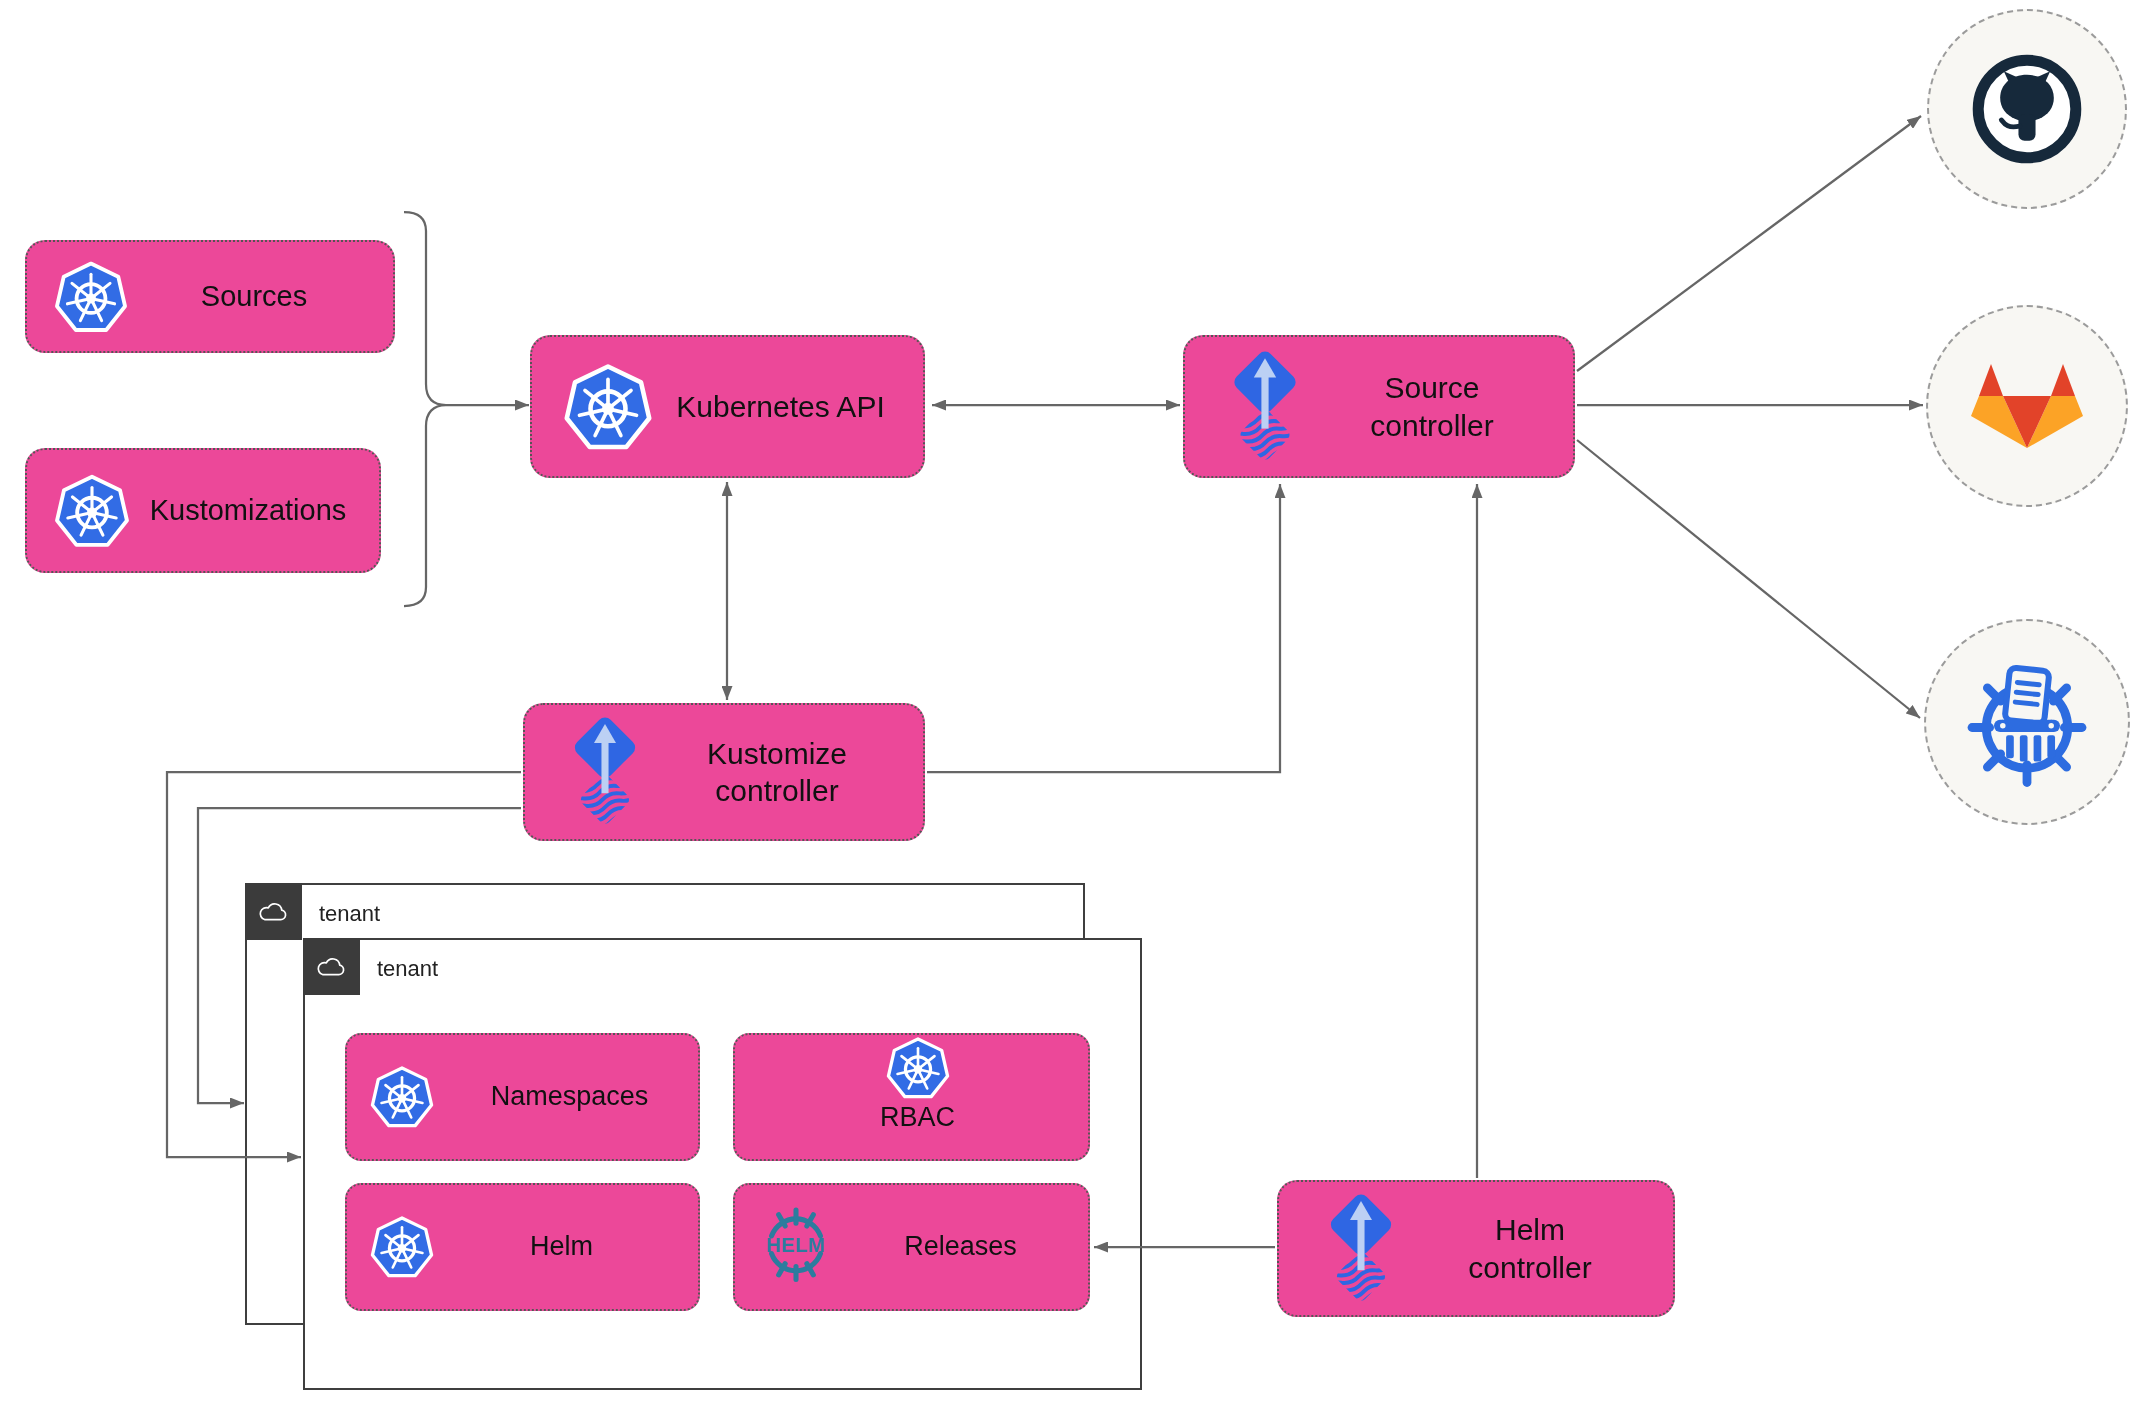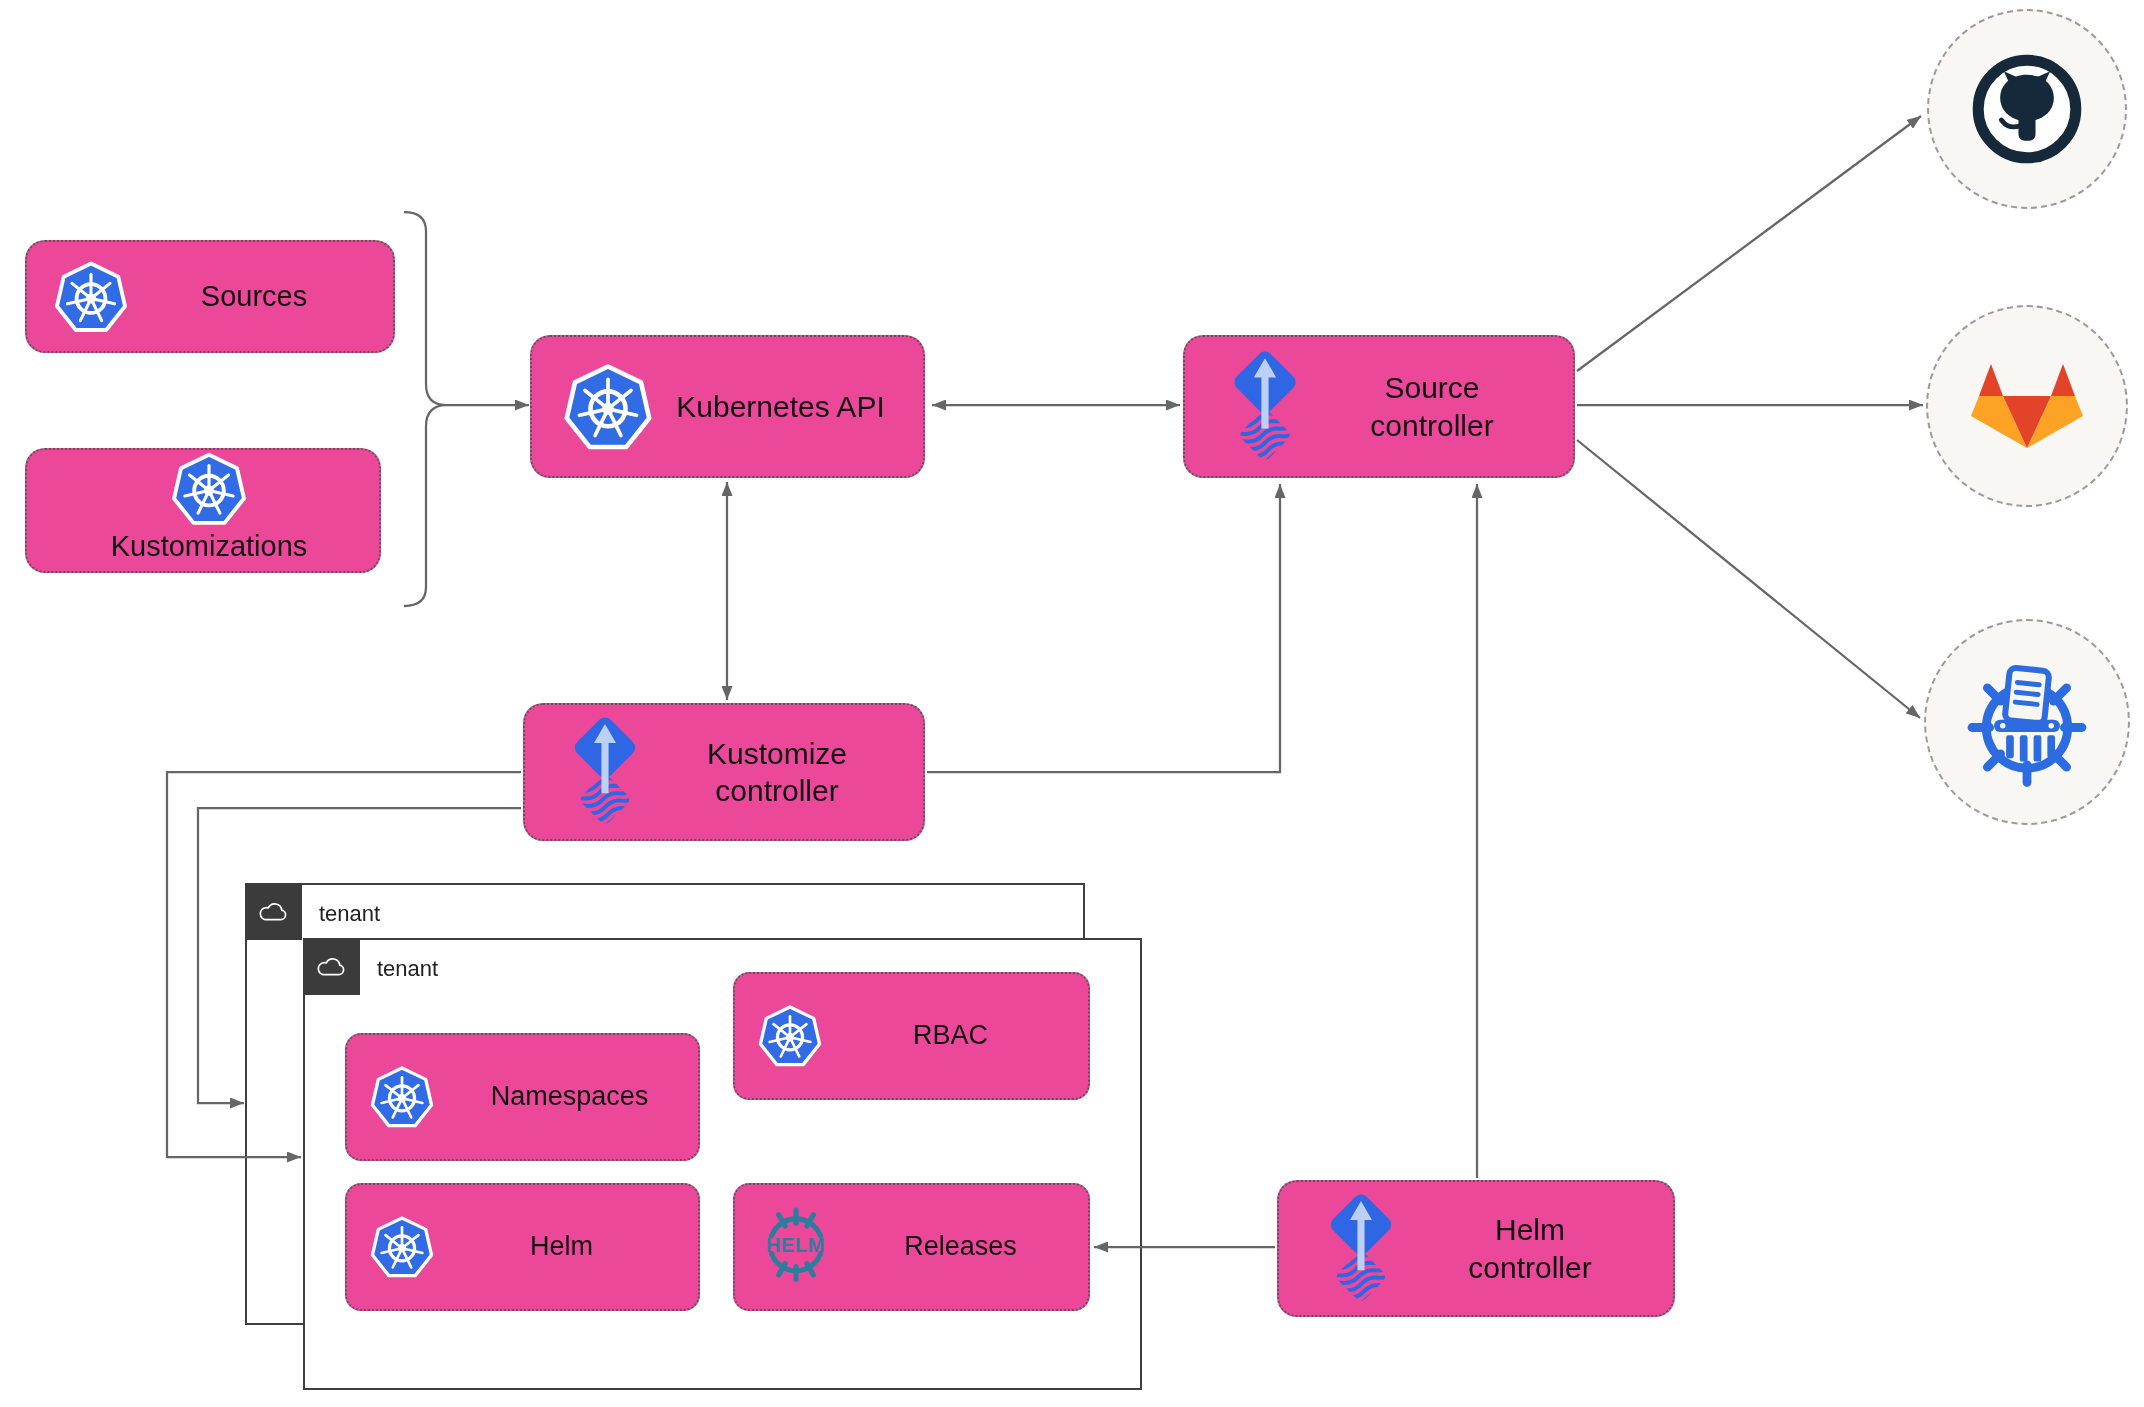--- a/index.html
+++ b/index.html
@@ -160,21 +160,21 @@
 
   <div class="node" style="left:25px;top:240px;width:370px;height:113px;padding:0 14px 0 26px;">
     <span class="icon-wrap">
       <svg width="76" height="76">
           <use href="#sym-k8s"></use>
         </svg>
     </span>
     <span class="node-label">Sources</span>
   </div>
 
-  <div class="node" style="left:25px;top:448px;width:356px;height:125px;padding:0 14px 0 26px;flex-direction:column;">
+  <div class="node" style="left:25px;top:448px;width:356px;height:125px;padding:0 14px 0 26px;">
     <span class="icon-wrap">
       <svg width="78" height="78">
           <use href="#sym-k8s"></use>
         </svg>
     </span>
     <span class="node-label">Kustomizations</span>
   </div>
 
   <div class="node" style="left:530px;top:335px;width:395px;height:143px;padding:0 16px 0 30px;">
     <span class="icon-wrap">
@@ -214,21 +214,21 @@
 
   <div class="node small" style="left:345px;top:1033px;width:355px;height:128px;padding:0 10px 0 22px;gap:16px;">
     <span class="icon-wrap">
       <svg width="66" height="66">
           <use href="#sym-k8s"></use>
         </svg>
     </span>
     <span class="node-label">Namespaces</span>
   </div>
 
-  <div class="node small" style="left:733px;top:972px;width:357px;height:128px;padding:0 10px 0 22px;">
+  <div class="node small" style="left:733px;top:1033px;width:357px;height:128px;padding:0 10px 0 22px;flex-direction:column;">
     <span class="icon-wrap">
       <svg width="66" height="66">
           <use href="#sym-k8s"></use>
         </svg>
     </span>
     <span class="node-label">RBAC</span>
   </div>
 
   <div class="node small" style="left:345px;top:1183px;width:355px;height:128px;padding:0 10px 0 22px;">
     <span class="icon-wrap">

